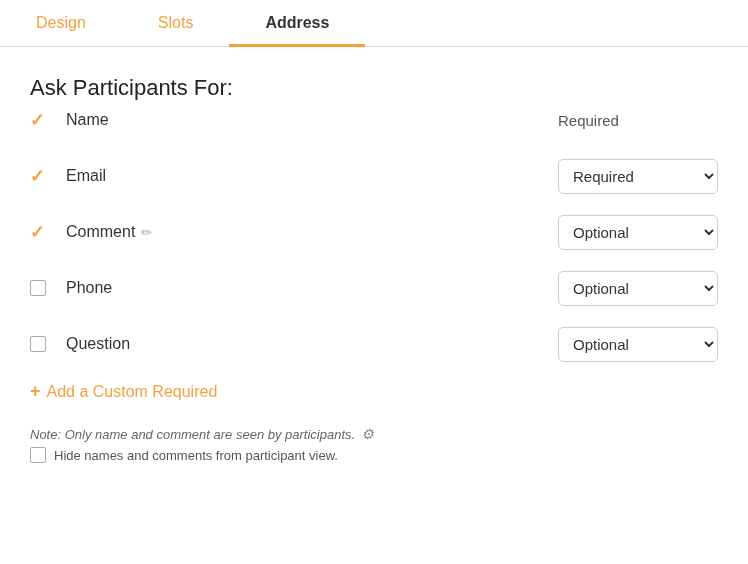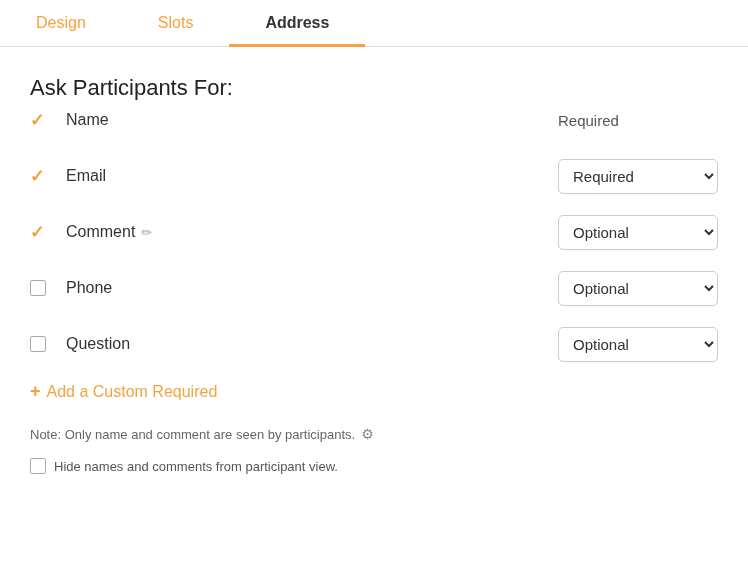--- a/index.html
+++ b/index.html
@@ -140,21 +140,22 @@
     .note-section {
       margin-top: 6px;
     }
 
     .note-text {
       font-size: 13px;
       color: #666;
       display: flex;
       align-items: center;
       gap: 6px;
-      margin-bottom: 16px;
+      margin-bottom: 5px;
+      font-style: italic;
     }
 
     .gear-icon {
       color: #888;
       font-size: 14px;
       cursor: pointer;
     }
 
     .hide-row {
       display: flex;

